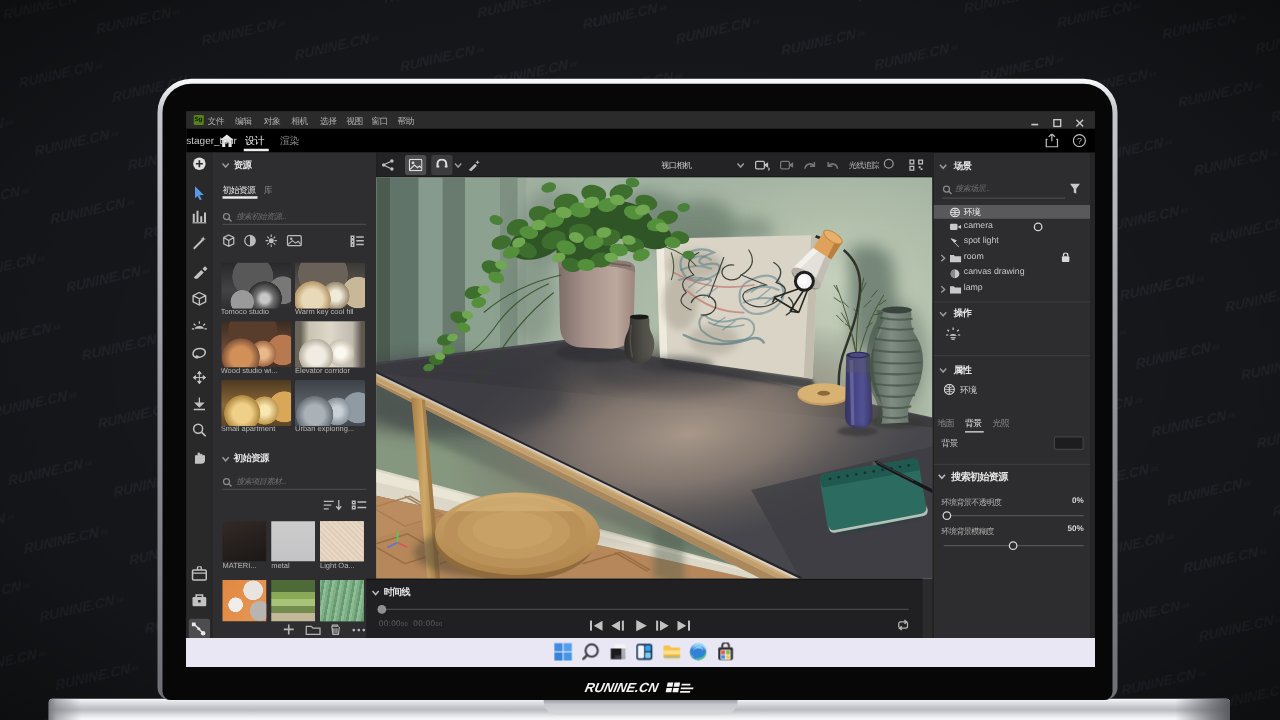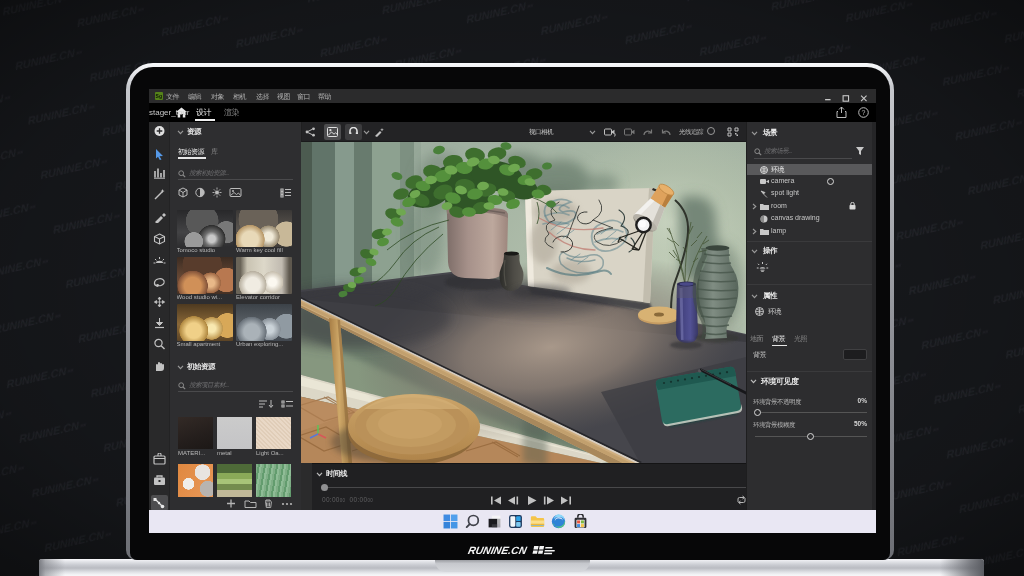--- a/index.html
+++ b/index.html
@@ -26,21 +26,21 @@
 
 #tools{left:0;top:33px;width:21px;height:389px;background:#29292a;border-right:1px solid #232324}
 .ticon{position:absolute;left:0;width:21px;text-align:center;color:#c2c2c2}
 
 #lpanel{left:21px;top:33px;width:131px;height:389px;background:#2e2e30;color:#c5c5c5;overflow:hidden}
 
 #vtool{left:152px;top:33px;width:445px;height:20px;background:#232325;border-bottom:1px solid #1a1a1b;border-left:1px solid #1f1f20}
 
 #scene{left:152px;top:53px;width:445px;height:321px;background:#9cab9d}
 
-#timeline{left:163px;top:374px;width:445px;height:48px;background:#202022;border-top:1px solid #141415;color:#d5d5d5}
+#timeline{left:144px;top:374px;width:445px;height:48px;background:#202022;border-top:1px solid #141415;color:#d5d5d5}
 
 #rpanel{left:597px;top:33px;width:130px;height:389px;background:#2d2d2f;border-left:1px solid #1e1e1f;color:#c8c8c8}
 
 #taskbar{left:0;top:421px;width:727px;height:23px;background:#e9e7f3}
 .tbi{position:absolute;top:4px;width:15px;height:15px}
 .hdr{font-weight:bold;color:#e6e6e6;font-size:7.5px}
 .cjk{letter-spacing:-0.5px}
 .th{position:absolute;width:56px;height:36.5px;background:#3a3a3c;border-radius:1px}
 .cap{position:absolute;width:56px;color:#b8b8b8;font-size:6px;white-space:nowrap;overflow:hidden}
 .pth{position:absolute;width:35px;height:32px;background:#555}
@@ -727,21 +727,21 @@
       <span class="cjk" style="position:absolute;left:3px;top:212px;color:#8a8a8a;font-size:7px">地面</span>
       <span class="cjk" style="position:absolute;left:25px;top:212px;color:#ececec;font-size:7px">背景</span>
       <span class="cjk" style="position:absolute;left:47px;top:212px;color:#8a8a8a;font-size:7px">光照</span>
       <div style="position:absolute;left:25px;top:222.5px;width:15px;height:1.5px;background:#e8e8e8"></div>
       <span class="cjk" style="position:absolute;left:6px;top:228px;color:#c2c2c2;font-size:7px">背景</span>
       <div style="position:absolute;left:96px;top:227px;width:24px;height:11px;background:#1d1d1f;border:1px solid #404042;border-radius:2px"></div>
       <div style="position:absolute;left:0;top:249px;width:130px;height:1px;background:#3a3a3c"></div>
       <svg style="position:absolute;left:3px;top:257px" width="7" height="5" viewBox="0 0 7 5">
           <path d="M1 0.8 L3.5 3.6 L6 0.8" stroke="#bbb" stroke-width="1.2" fill="none"></path>
         </svg>
-      <span class="hdr cjk" style="position:absolute;left:14px;top:254px;font-size:8px">环境可见度</span>
+      <span class="hdr cjk" style="position:absolute;left:14px;top:254px;font-size:8px">搜索初始资源</span>
       <span class="cjk" style="position:absolute;left:6px;top:276px;color:#b5b5b5;font-size:6.5px">环境背景不透明度</span>
       <span style="position:absolute;left:100px;top:275px;width:20px;text-align:right;color:#d8d8d8;font-size:6.5px;font-weight:bold">0%</span>
       <div style="position:absolute;left:8px;top:290px;width:112px;height:1px;background:#555"></div>
       <div style="position:absolute;left:7px;top:286.5px;width:7px;height:7px;border:1.2px solid #d8d8d8;border-radius:50%;background:#2d2d2f"></div>
       <span class="cjk" style="position:absolute;left:6px;top:299px;color:#b5b5b5;font-size:6.5px">环境背景模糊度</span>
       <span style="position:absolute;left:98px;top:298px;width:22px;text-align:right;color:#d8d8d8;font-size:6.5px;font-weight:bold">50%</span>
       <div style="position:absolute;left:8px;top:314px;width:112px;height:1px;background:#555"></div>
       <div style="position:absolute;left:60px;top:310.5px;width:7px;height:7px;border:1.2px solid #d8d8d8;border-radius:50%;background:#2d2d2f"></div>
       <div style="position:absolute;left:125px;top:0;width:5px;height:389px;background:#252527"></div>
     </div>

